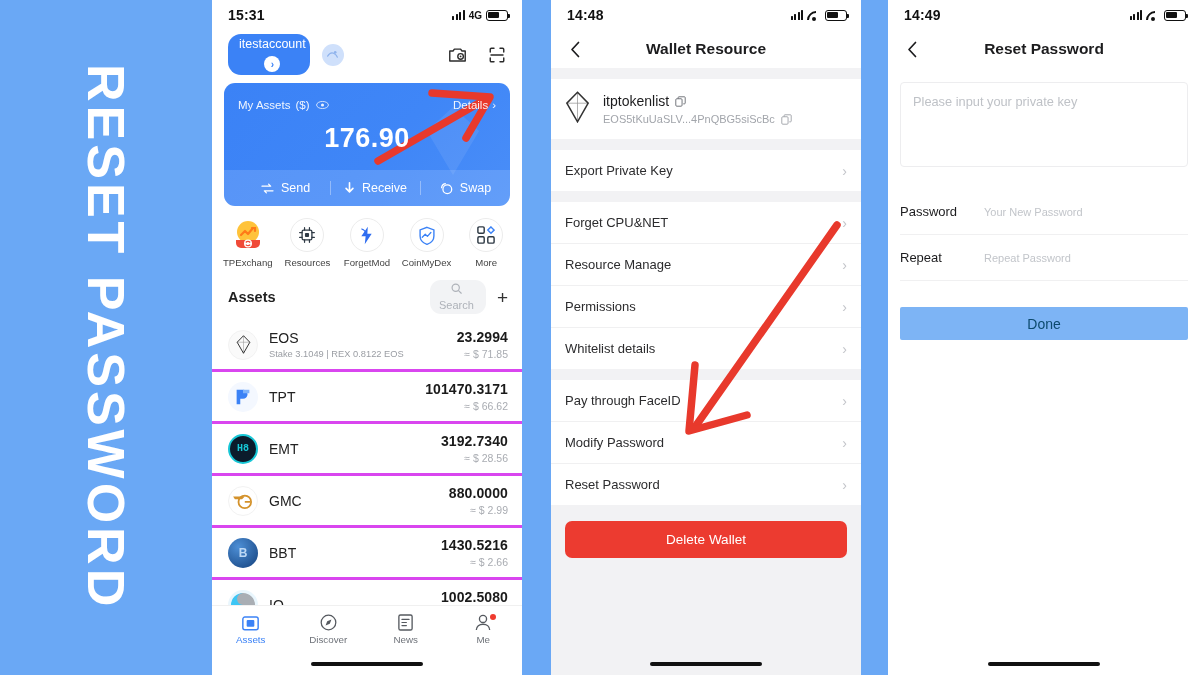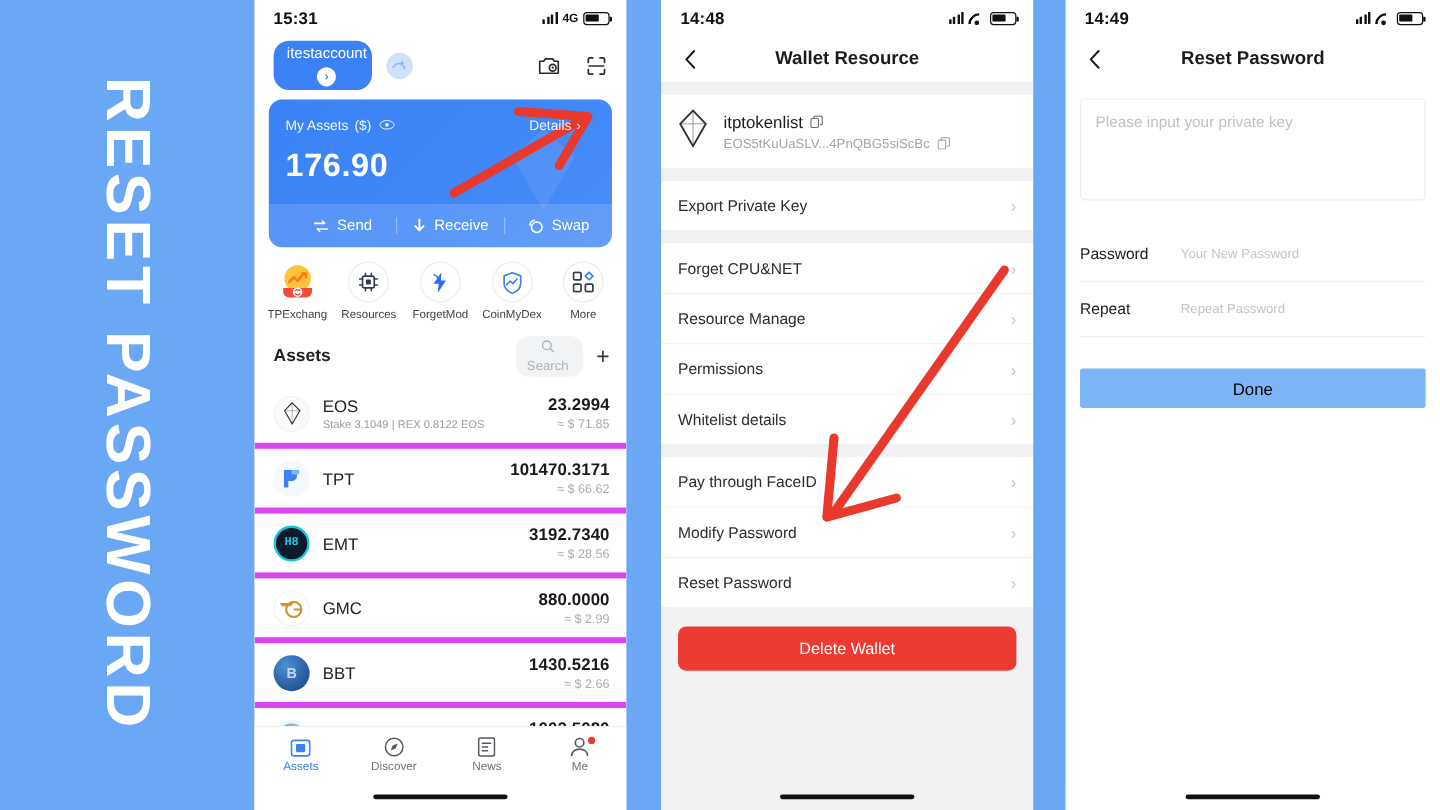--- a/index.html
+++ b/index.html
@@ -69,21 +69,21 @@
 
   
   .asset-card {
     margin: 0 12px; border-radius: 11px; overflow: hidden;
     background: linear-gradient(135deg,#3b82f6 0%,#3f86f7 55%,#4a8ef8 100%);
     position: relative; color:#fff;
   }
   .asset-card .eoslogo {
     position:absolute; right: 28px; top: 22px; opacity:.18;
   }
-  .ac-top { padding: 13px 26px 0 14px; position: relative; z-index:2;}
+  .ac-top { padding: 13px 14px 0 14px; position: relative; z-index:2;text-align:center;}
   .ac-row1 { display:flex; align-items:center; }
   .ac-label { font-size: 11.5px; opacity:.92; }
   .ac-eye { margin-left: 7px; opacity:.9; }
   .ac-details { margin-left:auto; font-size: 11.5px; opacity:.92; display:flex; align-items:center; gap:4px;}
   .ac-amount { font-size: 27px; font-weight: 700; letter-spacing: .5px; margin: 9px 0 16px 0; }
   .ac-actions {
     display:flex; align-items:center; background: rgba(255,255,255,.14);
     height: 36px; position:relative; z-index:2;padding-left:17px;
   }
   .ac-act { flex:1; display:flex; align-items:center; justify-content:center; gap:7px; font-size:12.5px; }
@@ -101,21 +101,21 @@
   .assets-head { display:flex; align-items:center; padding: 8px 14px 6px 16px; }
   .assets-title { font-size: 14.5px; font-weight: 600; color:#222; }
   .assets-head .spacer { flex:1 }
   .search-box { display:flex; align-items:center; gap:5px; background:#f2f3f5; border-radius:11px;
     padding: 3px 12px 3px 9px; flex-direction: column; }
   .search-box span { font-size: 11px; color:#aeb2b9; }
   .plus { font-size: 19px; color:#333; margin-left: 11px; line-height:1; font-weight:300;}
 
   
   .asset-list { flex:1; overflow:hidden; }
-  .asset-row { display:flex; align-items:center; padding: 9px 14px 9px 16px; border-bottom:5px solid #d946ef;
+  .asset-row { display:flex; align-items:center; padding: 9px 14px 9px 16px; border-bottom:3px solid #d946ef;
     gap: 11px; }
   .coin-ico { width: 30px; height: 30px; border-radius:50%; flex:0 0 auto;
     display:flex; align-items:center; justify-content:center; overflow:hidden; }
   .coin-mid { flex:1; min-width:0; }
   .coin-name { font-size: 14px; color:#222; }
   .coin-sub { font-size: 9.3px; color:#9a9da3; margin-top: 3px; }
   .coin-right { text-align:right; }
   .coin-amt { font-size: 14px; font-weight:700; color:#1a1a1a; letter-spacing:.1px;}
   .coin-usd { font-size: 10.5px; color:#a9acb2; margin-top: 3px; }
 
@@ -149,21 +149,21 @@
   .homebar.gray { background:#f2f2f4; }
 
   
   .pk-box { margin: 14px 12px 0 12px; border:1px solid #ededef; border-radius:4px; height: 85px; padding: 11px 12px; }
   .pk-ph { font-size: 12.8px; color:#bfc2c7; }
   .field { display:flex; align-items:center; margin: 0 12px; height: 46px; border-bottom:1px solid #f0f0f1; }
   .field.first { margin-top: 22px; }
   .f-lb { font-size: 13px; color:#1c1c1e; width: 84px; }
   .f-ph { font-size: 11px; color:#c2c5ca; }
   .done-wrap { padding: 26px 12px 0 12px; }
-  .done-btn { height: 33px; background:#7db4f5; color:#000000; display:flex; align-items:center;
+  .done-btn { height: 33px; background:#7db4f5; color:#0c4a6e; display:flex; align-items:center;
     justify-content:center; font-size: 14px; border-radius:2px; }
   .grow { flex:1; }
 
   
   .arrow { position:absolute; pointer-events:none; }
 </style>
 </head>
 <body>
 
 <div class="stage">

